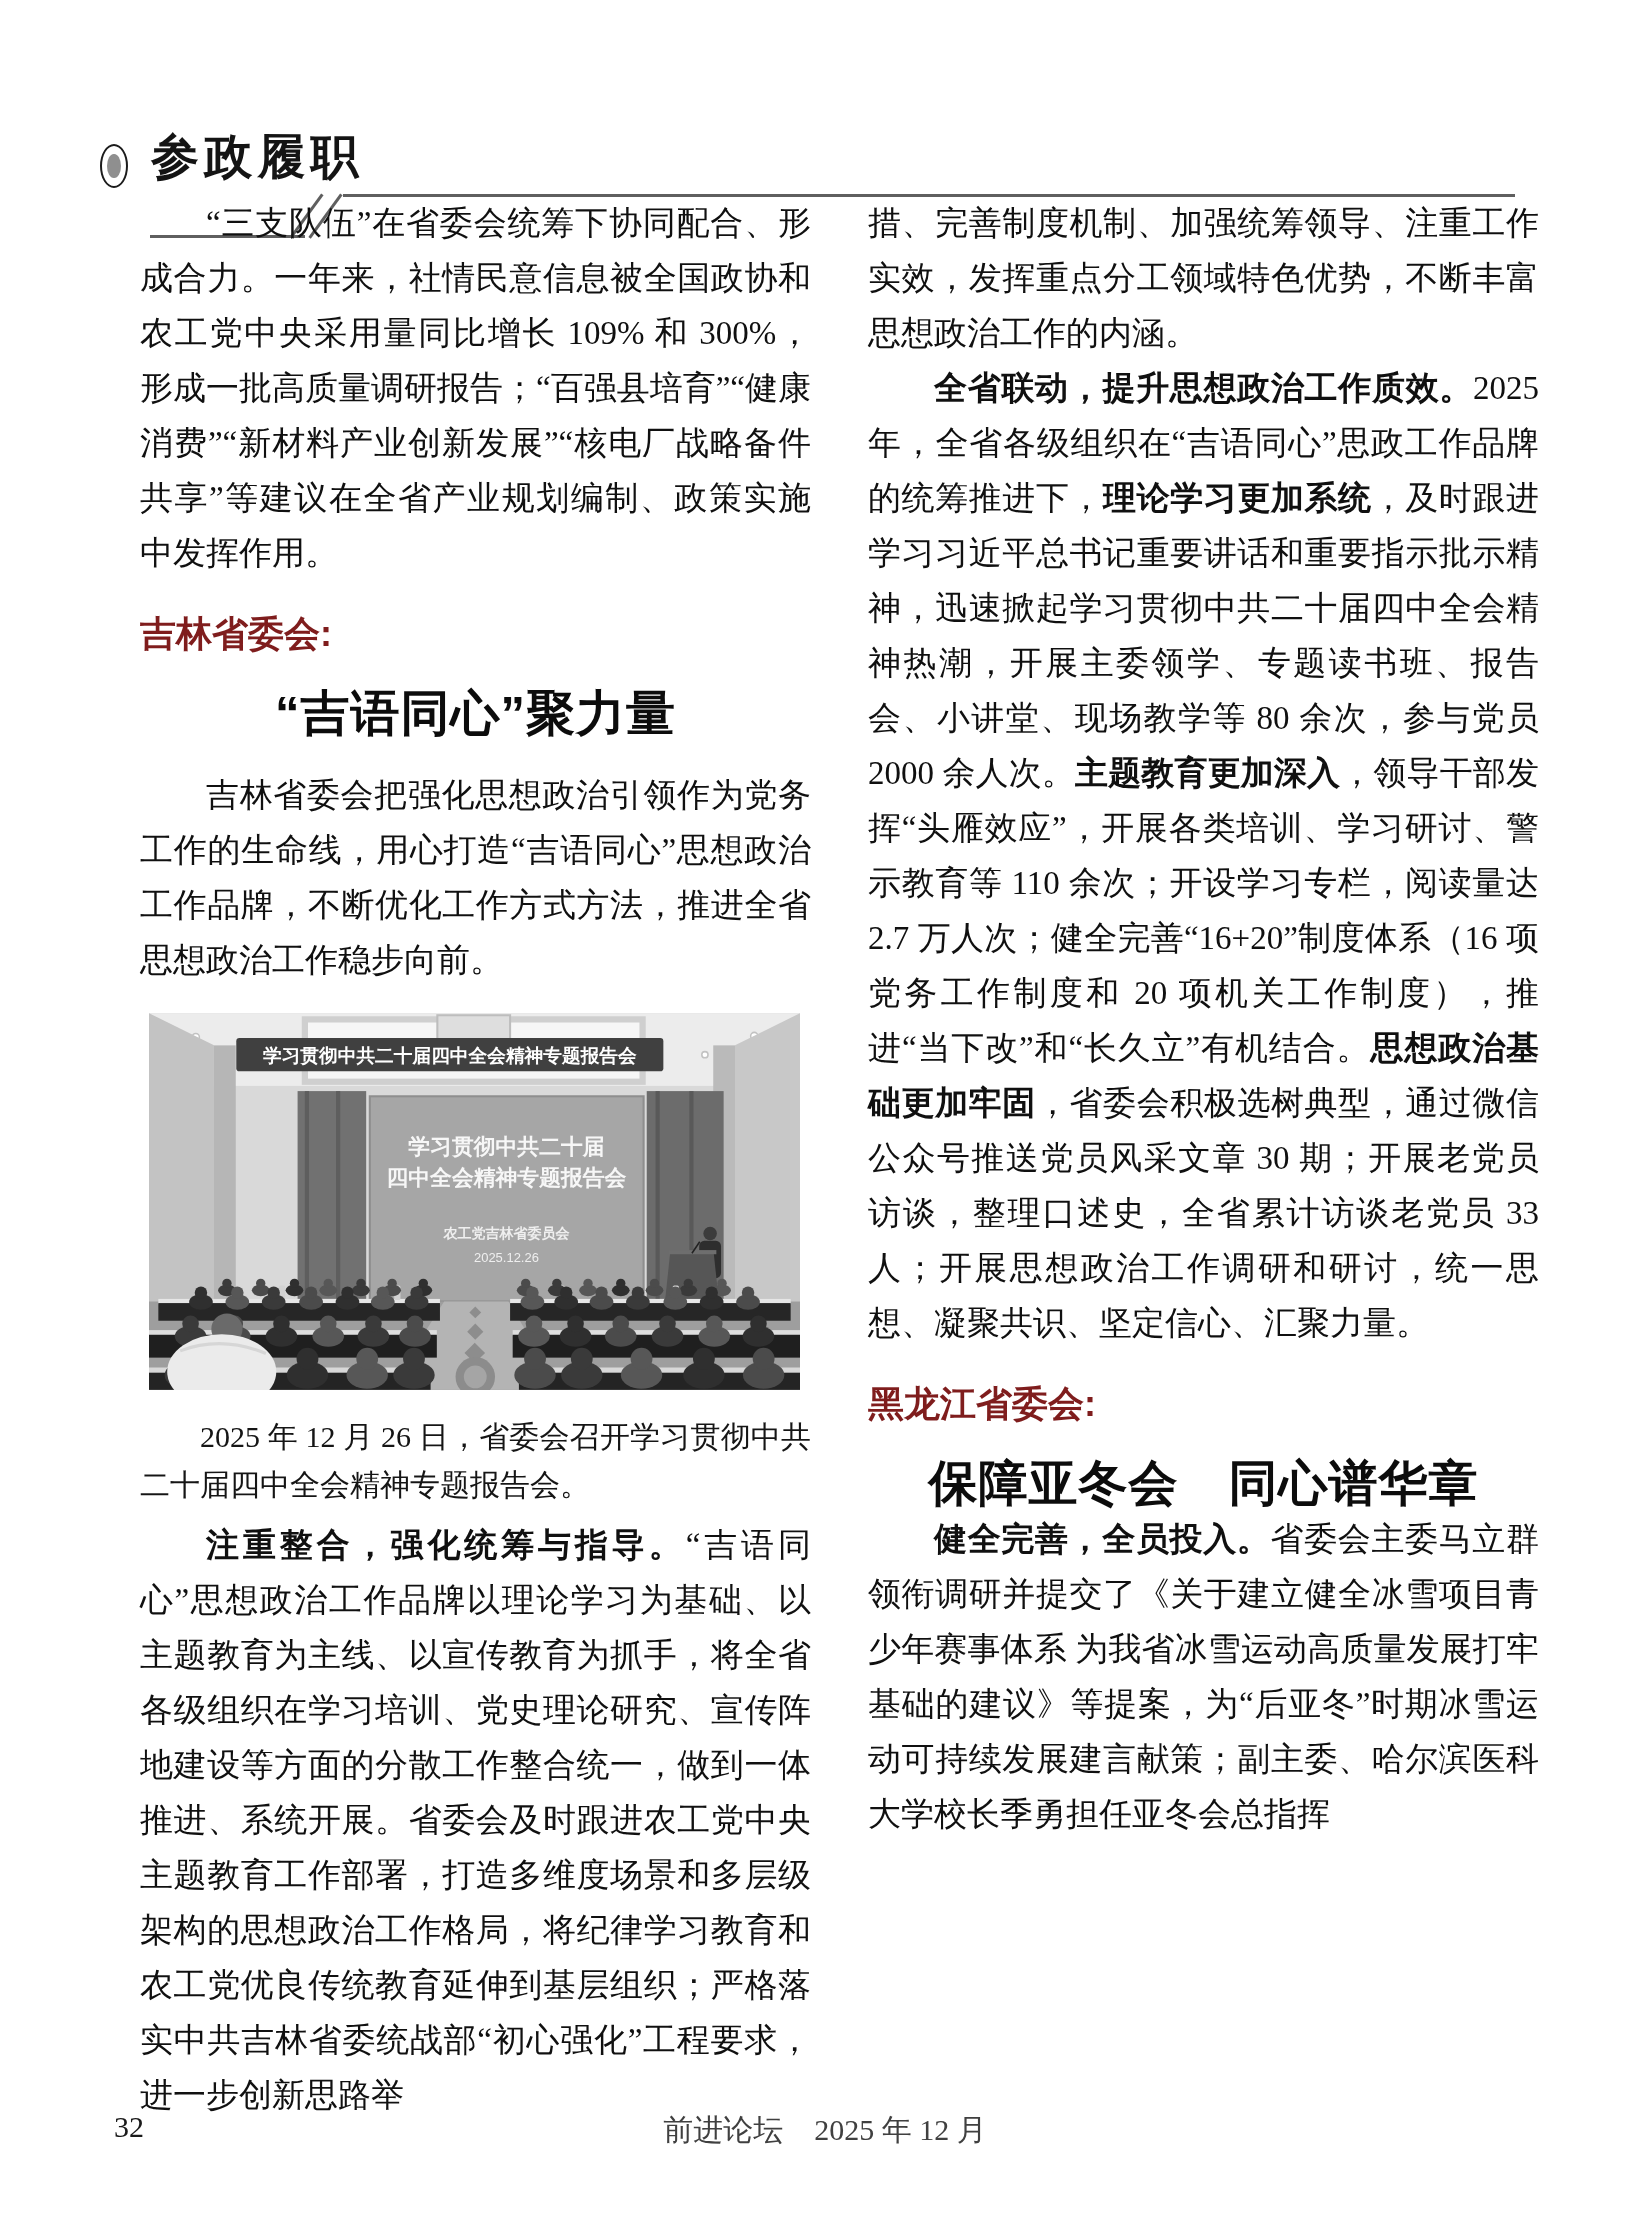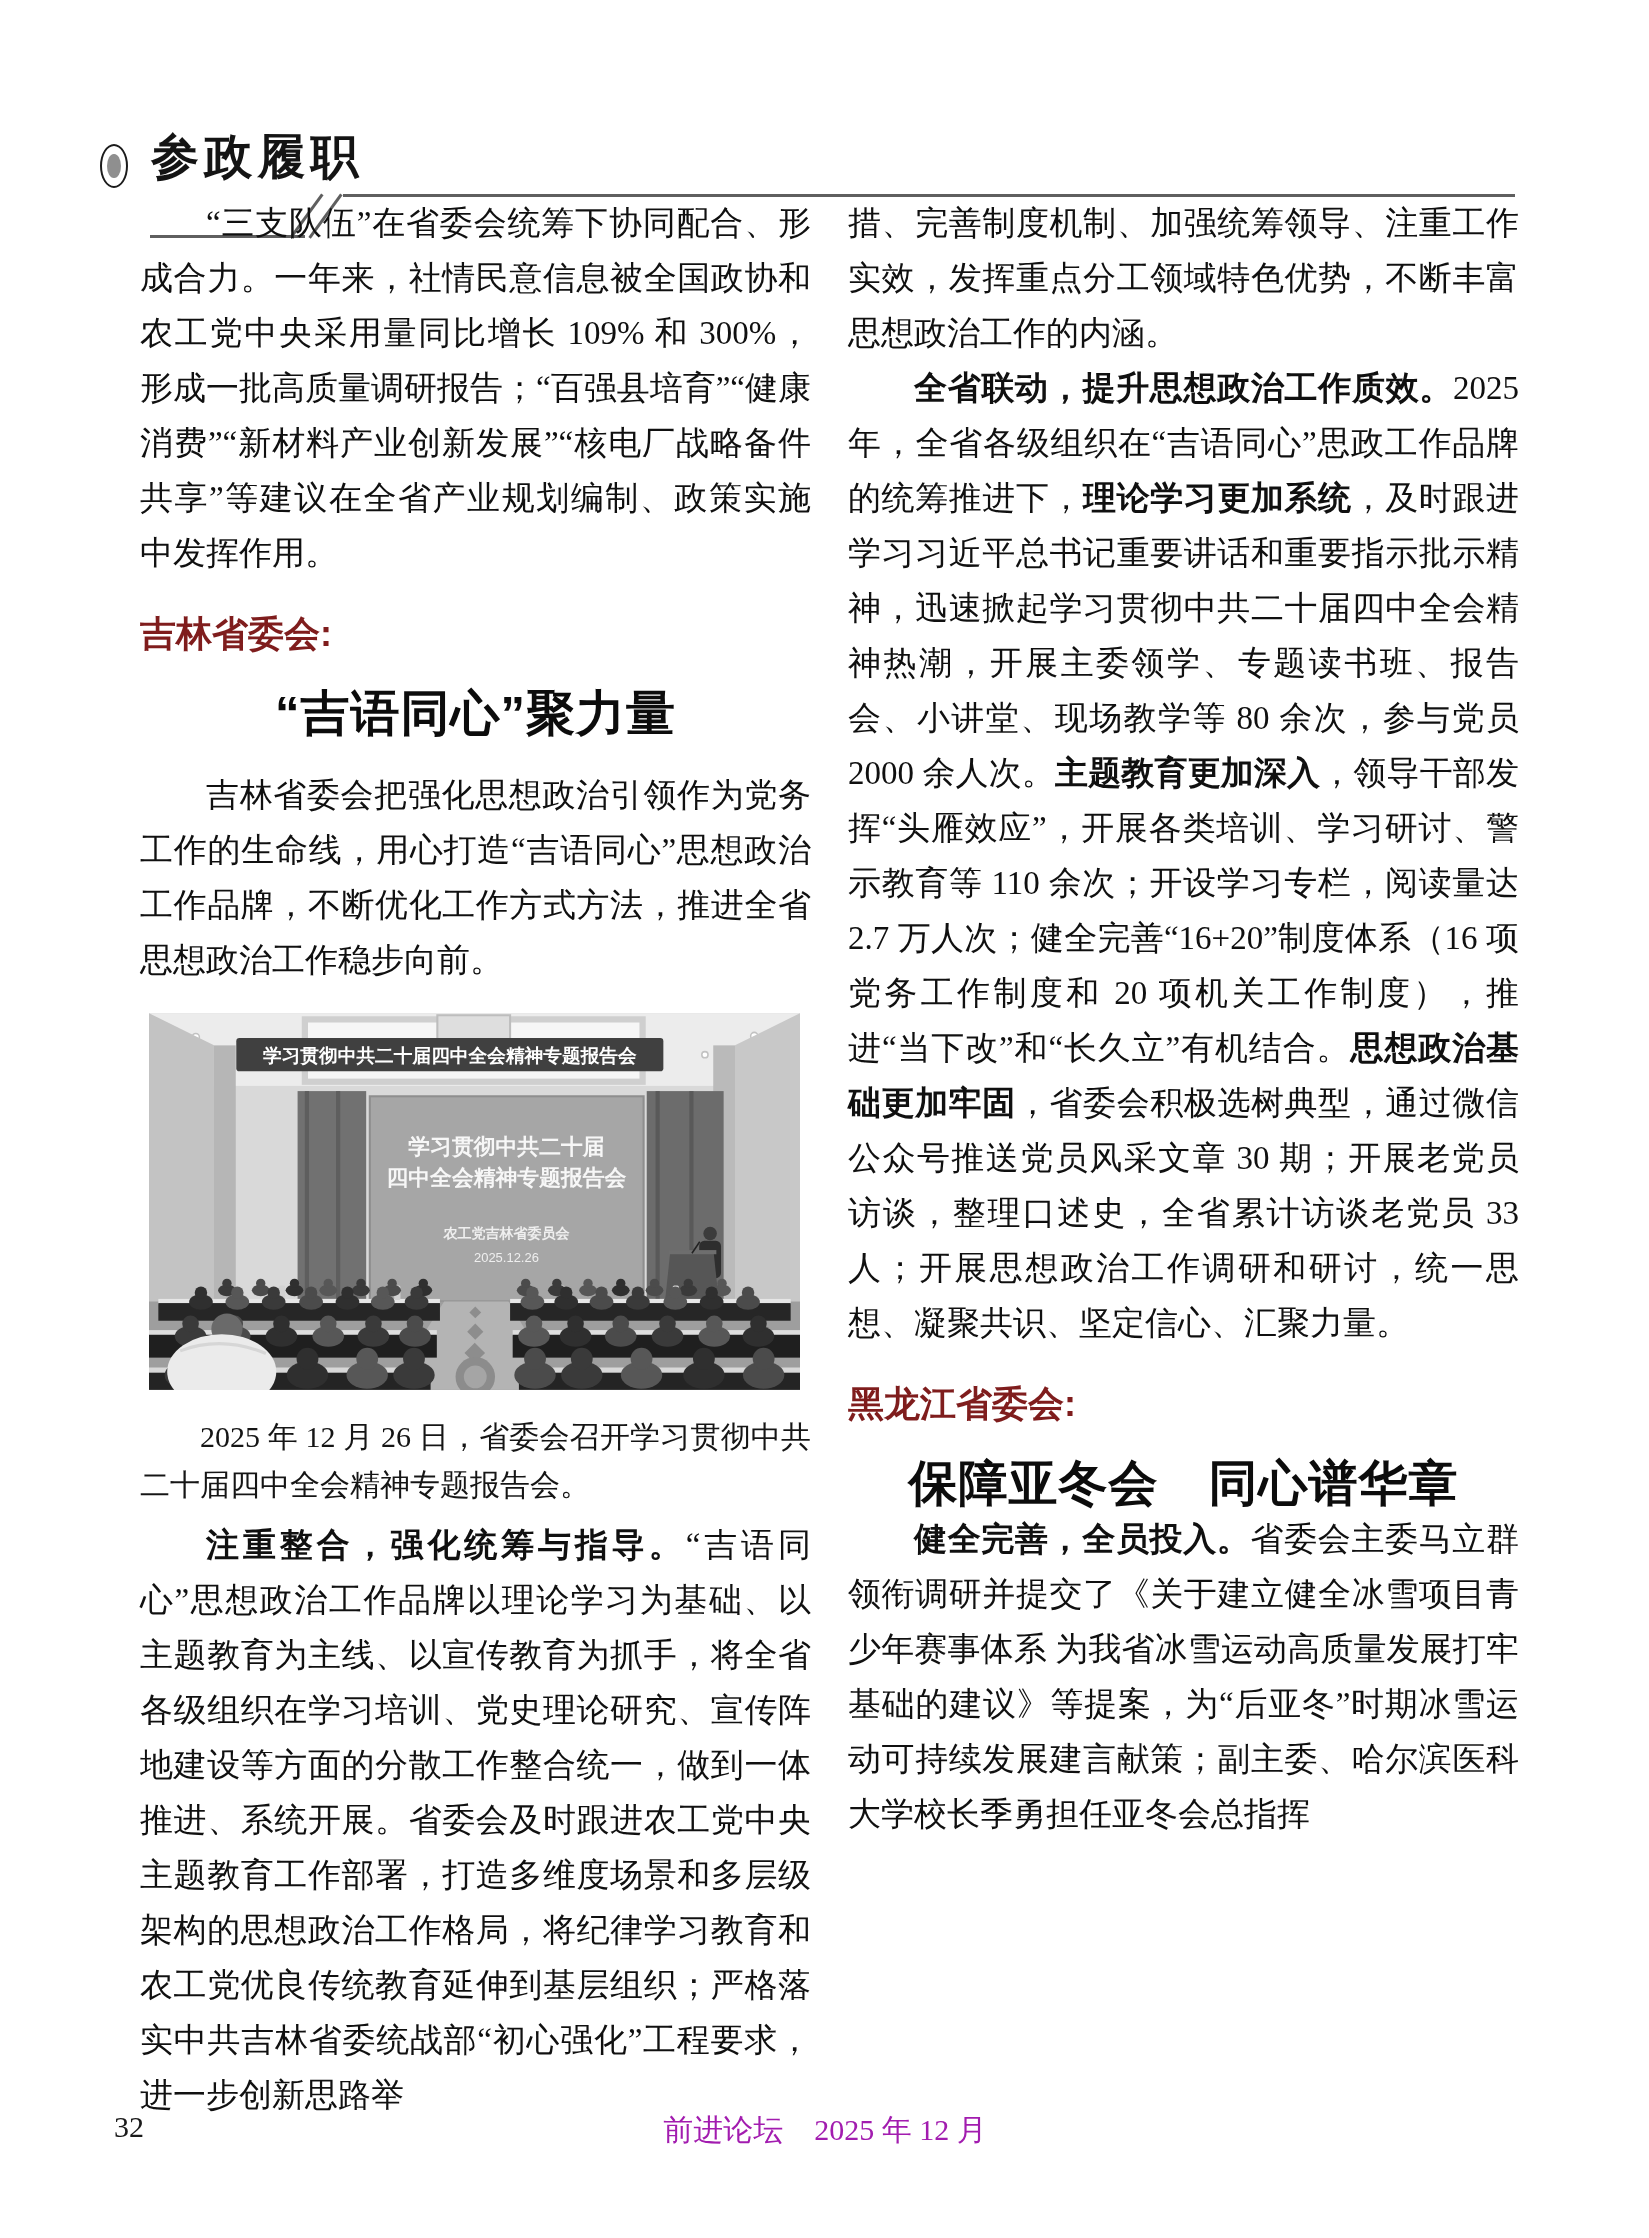--- a/index.html
+++ b/index.html
@@ -14,36 +14,36 @@
   .hdr-tag{position:absolute;left:151px;top:125px;margin:0;font-size:48px;font-weight:900;
         letter-spacing:5.2px;font-family:"Liberation Serif", serif;color:#141414;}
   .hdr-line-short{position:absolute;left:150px;top:235px;width:155px;height:2.6px;background:#5f5f5f;}
   .hdr-slash{position:absolute;width:2.6px;height:54px;background:#5f5f5f;}
   .hdr-slash.s1{left:305px;top:189px;transform:rotate(36deg);}
   .hdr-slash.s2{left:324px;top:189px;transform:rotate(36deg);}
   .hdr-line-long{position:absolute;left:343px;top:194px;width:1172px;height:2.6px;background:#5f5f5f;}
   
   .col{position:absolute;top:196px;width:671px;}
   .col-left{left:140px;}
-  .col-right{left:848px;}
+  .col-right{left:868px;}
   .para{margin:0;font-size:33px;line-height:55px;text-align:justify;text-indent:2em;color:#101010;}
   .para.no-indent{text-indent:0;}
   .b{font-weight:700;}
   .kicker{margin:30px 0 0 0;font-size:36px;font-weight:900;line-height:46px;
         font-family:"Liberation Sans", sans-serif;color:#7f1d1d;}
   .art-title{margin:27px 0 0 0;font-size:49px;font-weight:900;line-height:58px;text-align:center;
         letter-spacing:1px;font-family:"Liberation Sans", sans-serif;color:#0c0c0c;}
   
   .photo-fig{margin:25px 0 0 8.8px;width:651px;height:377px;}
   .photo-fig svg{display:block;width:651px;height:377px;}
   .caption{margin:23px 0 0 0;font-size:30px;line-height:48px;text-align:justify;text-indent:2em;
         font-family:"Liberation Serif", serif;color:#151515;}
   
   .foot-num{position:absolute;left:114px;top:2110px;font-size:30px;color:#1a1a1a;}
-  .foot-center{position:absolute;left:0;top:2110px;width:1650px;text-align:center;font-size:30px;color:#a21caf;}
+  .foot-center{position:absolute;left:0;top:2110px;width:1650px;text-align:center;font-size:30px;color:#404040;}
   .foot-center .gap{display:inline-block;width:31px;}
   svg text{font-family:"Liberation Sans", sans-serif;}
 </style>
 </head>
 <body>
 
 <div class="page">
 
   <div class="hdr">
     <span class="hdr-bullet">

